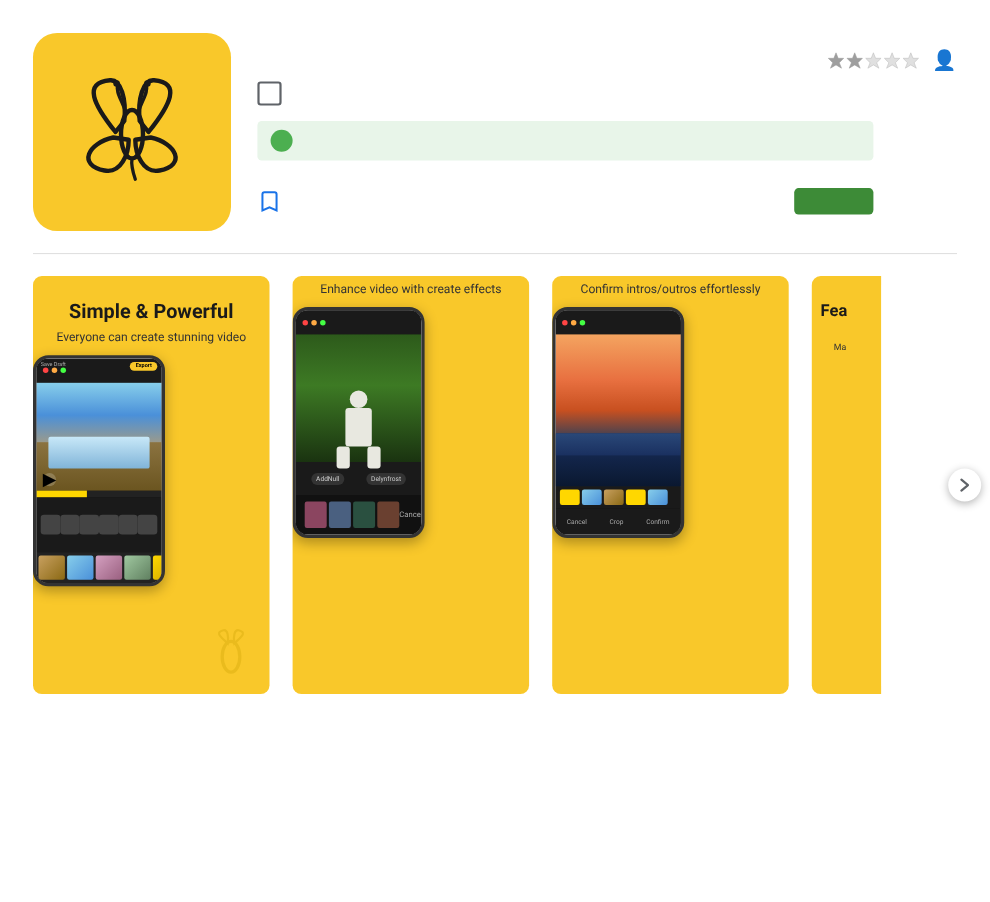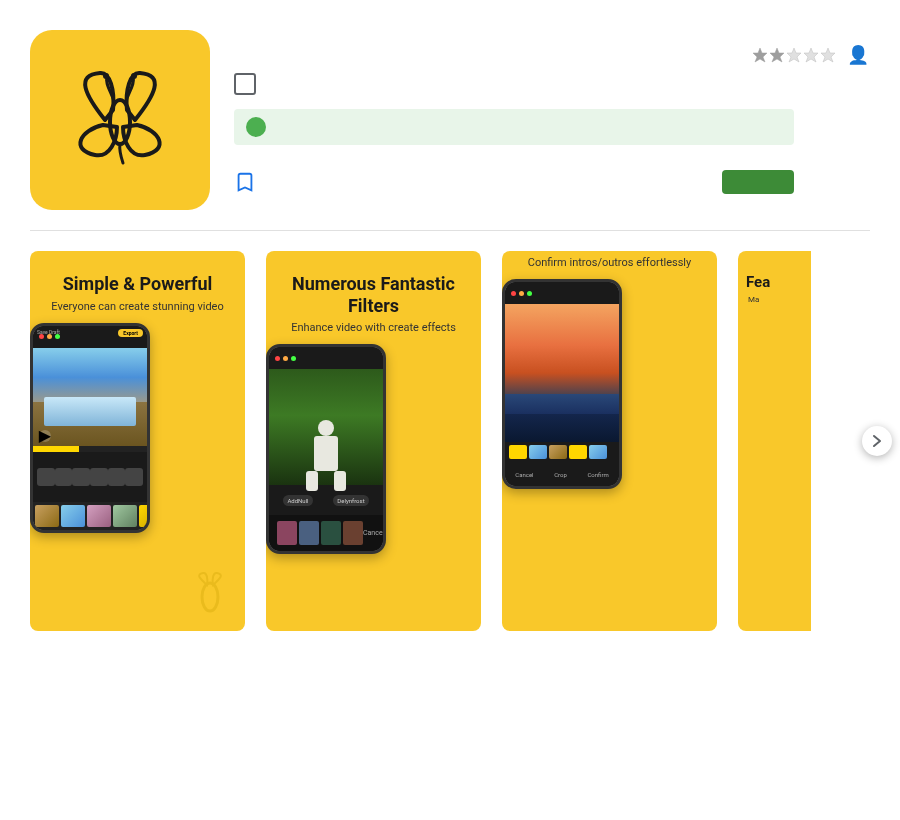--- a/index.html
+++ b/index.html
@@ -374,21 +374,21 @@
       justify-content: space-around;
     }
 
     .cut-label {
       font-size: 6px;
       color: #aaa;
     }
 
     
     .screenshot-partial {
-      width: 73px;
+      width: 63px;
       height: 380px;
       background: #F9C82A;
       border-radius: 8px 0 0 8px;
       overflow: hidden;
       position: relative;
       margin-right: 0;
       flex-shrink: 0;
     }
 
     .sc4-title {
@@ -396,22 +396,22 @@
       font-weight: 700;
       color: #1a1a1a;
       margin-top: 22px;
       padding: 0 8px;
       line-height: 1.2;
     }
 
     .sc4-subtitle {
       font-size: 8px;
       color: #333;
-      margin-top: 4px;
-      padding: 0 10px;
+      margin-top: 20px;
+      padding: 0 20px;
     }
 
     
     .chevron-right {
       position: absolute;
       right: 8px;
       top: 50%;
       transform: translateY(-50%);
       width: 30px;
       height: 30px;
@@ -636,21 +636,20 @@
       <div style="position:absolute;bottom:10px;right:10px;opacity:0.3;">
         <svg width="50" height="50" viewBox="0 0 50 50" fill="none">
           <ellipse cx="25" cy="30" rx="8" ry="14" stroke="#c8a000" stroke-width="3" fill="none"></ellipse>
           <path d="M22 18 C16 12, 10 8, 18 6 C22 5, 23 12, 22 18 Z" stroke="#c8a000" stroke-width="2" fill="none"></path>
           <path d="M28 18 C34 12, 40 8, 32 6 C28 5, 27 12, 28 18 Z" stroke="#c8a000" stroke-width="2" fill="none"></path>
         </svg>
       </div>
     </div>
 
     <div class="screenshot-card sc-yellow">
-      <div class="sc-title">Numerous Fantastic Filters</div>
       <div class="sc-subtitle">Enhance video with create effects</div>
       <div class="phone-mockup">
         <div class="phone-screen">
           <div class="phone-top-bar">
             <div class="dot-red"></div>
             <div class="dot-y"></div>
             <div class="dot-g"></div>
           </div>
           <div class="phone-image-area-2" style="position:relative;flex:1;">
 

